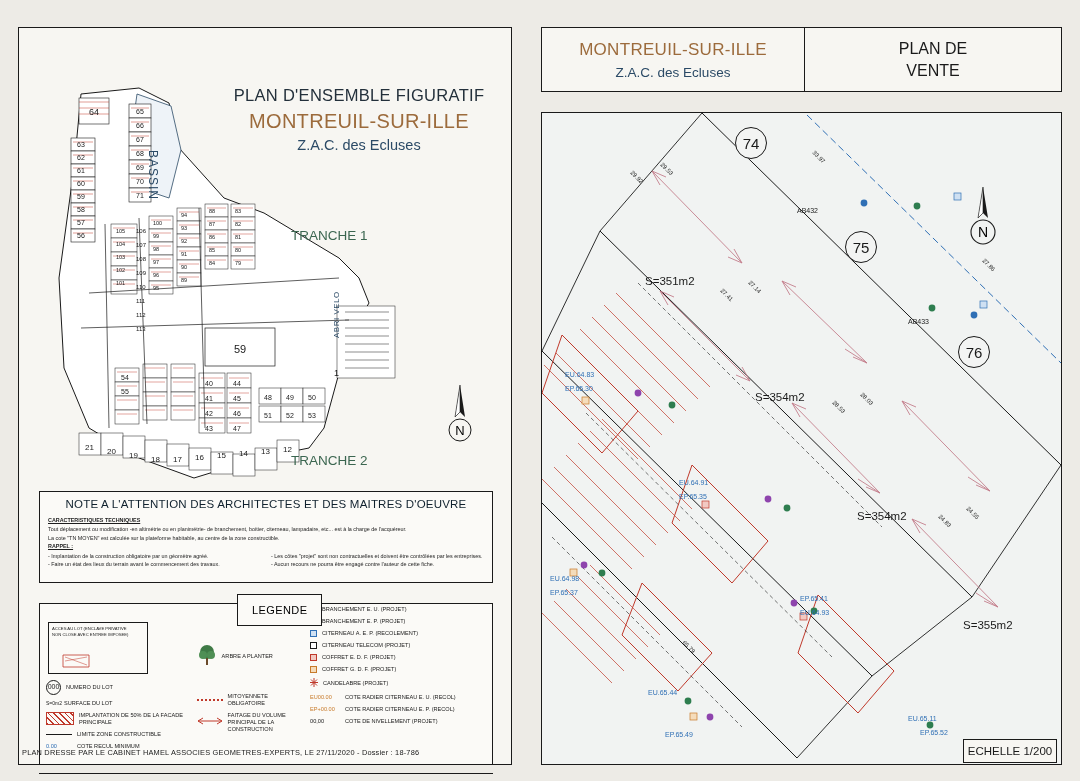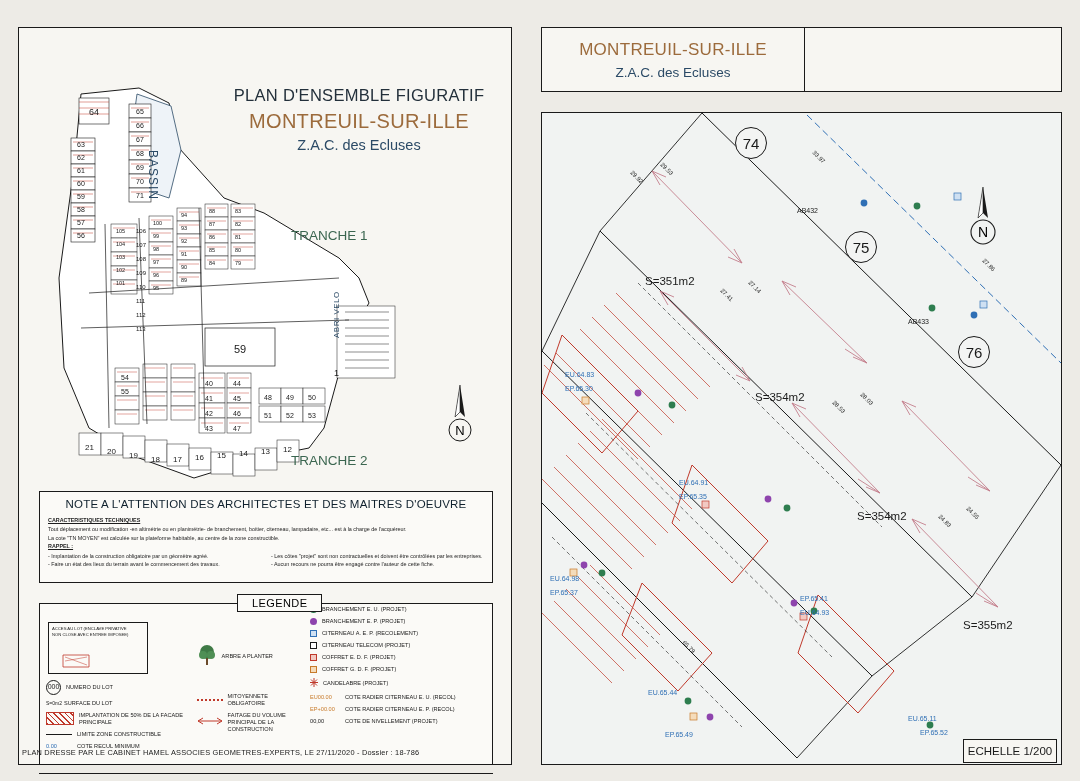--- a/index.html
+++ b/index.html
@@ -48,21 +48,21 @@
   .note-body .hd{text-decoration:underline;font-weight:bold;display:block;margin-bottom:1px;}
   .note-cols{display:flex;gap:10px;}
   .note-cols div{flex:1;}
   
   .legend-box{
     position:absolute;left:20px;top:575px;width:454px;height:162px;
     border:1px solid #1a1a1a;box-sizing:border-box;background:#fbfaf7;
   }
   .legend-title{
     position:absolute;left:197px;top:-10px;background:#fbfaf7;border:1px solid #1a1a1a;
-    font-size:11px;padding:2px 14px;letter-spacing:.4px;
+    font-size:11px;padding:9px 14px;letter-spacing:.4px;
   }
   .legend-inner{display:flex;padding:14px 6px 0 6px;gap:4px;font-size:5.6px;color:#1a1a1a;}
   .lg-col{display:flex;flex-direction:column;gap:5px;}
   .lg-col.c1{width:150px;}
   .lg-col.c2{width:112px;}
   .lg-col.c3{width:180px;}
   .lg-row{display:flex;align-items:center;gap:5px;line-height:1.25;}
   .swatch{width:26px;height:11px;flex:none;border:0;}
   .sw-hatch{
     background:repeating-linear-gradient(45deg,#c0392b 0 1px,transparent 1px 4px);
@@ -510,20 +510,24 @@
     <div class="footer-line"></div>
   </div>
 
   <div class="footer-text">PLAN DRESSE PAR LE CABINET HAMEL ASSOCIES GEOMETRES-EXPERTS, LE 27/11/2020  -  Dossier : 18-786</div>
 
   <div class="rh">
     <div class="cell c1">
       <div class="t1">MONTREUIL-SUR-ILLE</div>
       <div class="t2">Z.A.C. des Ecluses</div>
     </div>
+    <div class="cell c3">
+      <div class="t4">PLAN DE</div>
+      <div class="t4">VENTE</div>
+    </div>
   </div>
 
   <div class="right-panel">
     <svg width="519" height="651" viewBox="0 0 519 651">
       <rect x="0" y="0" width="519" height="651" fill="#f1f3f2"></rect>
 
       <g stroke="#1a1a1a" fill="none" stroke-width="1">
         <path d="M160 0 L519 352"></path>
         <path d="M58 118 L430 484"></path>
         <path d="M0 238 L330 563"></path>

